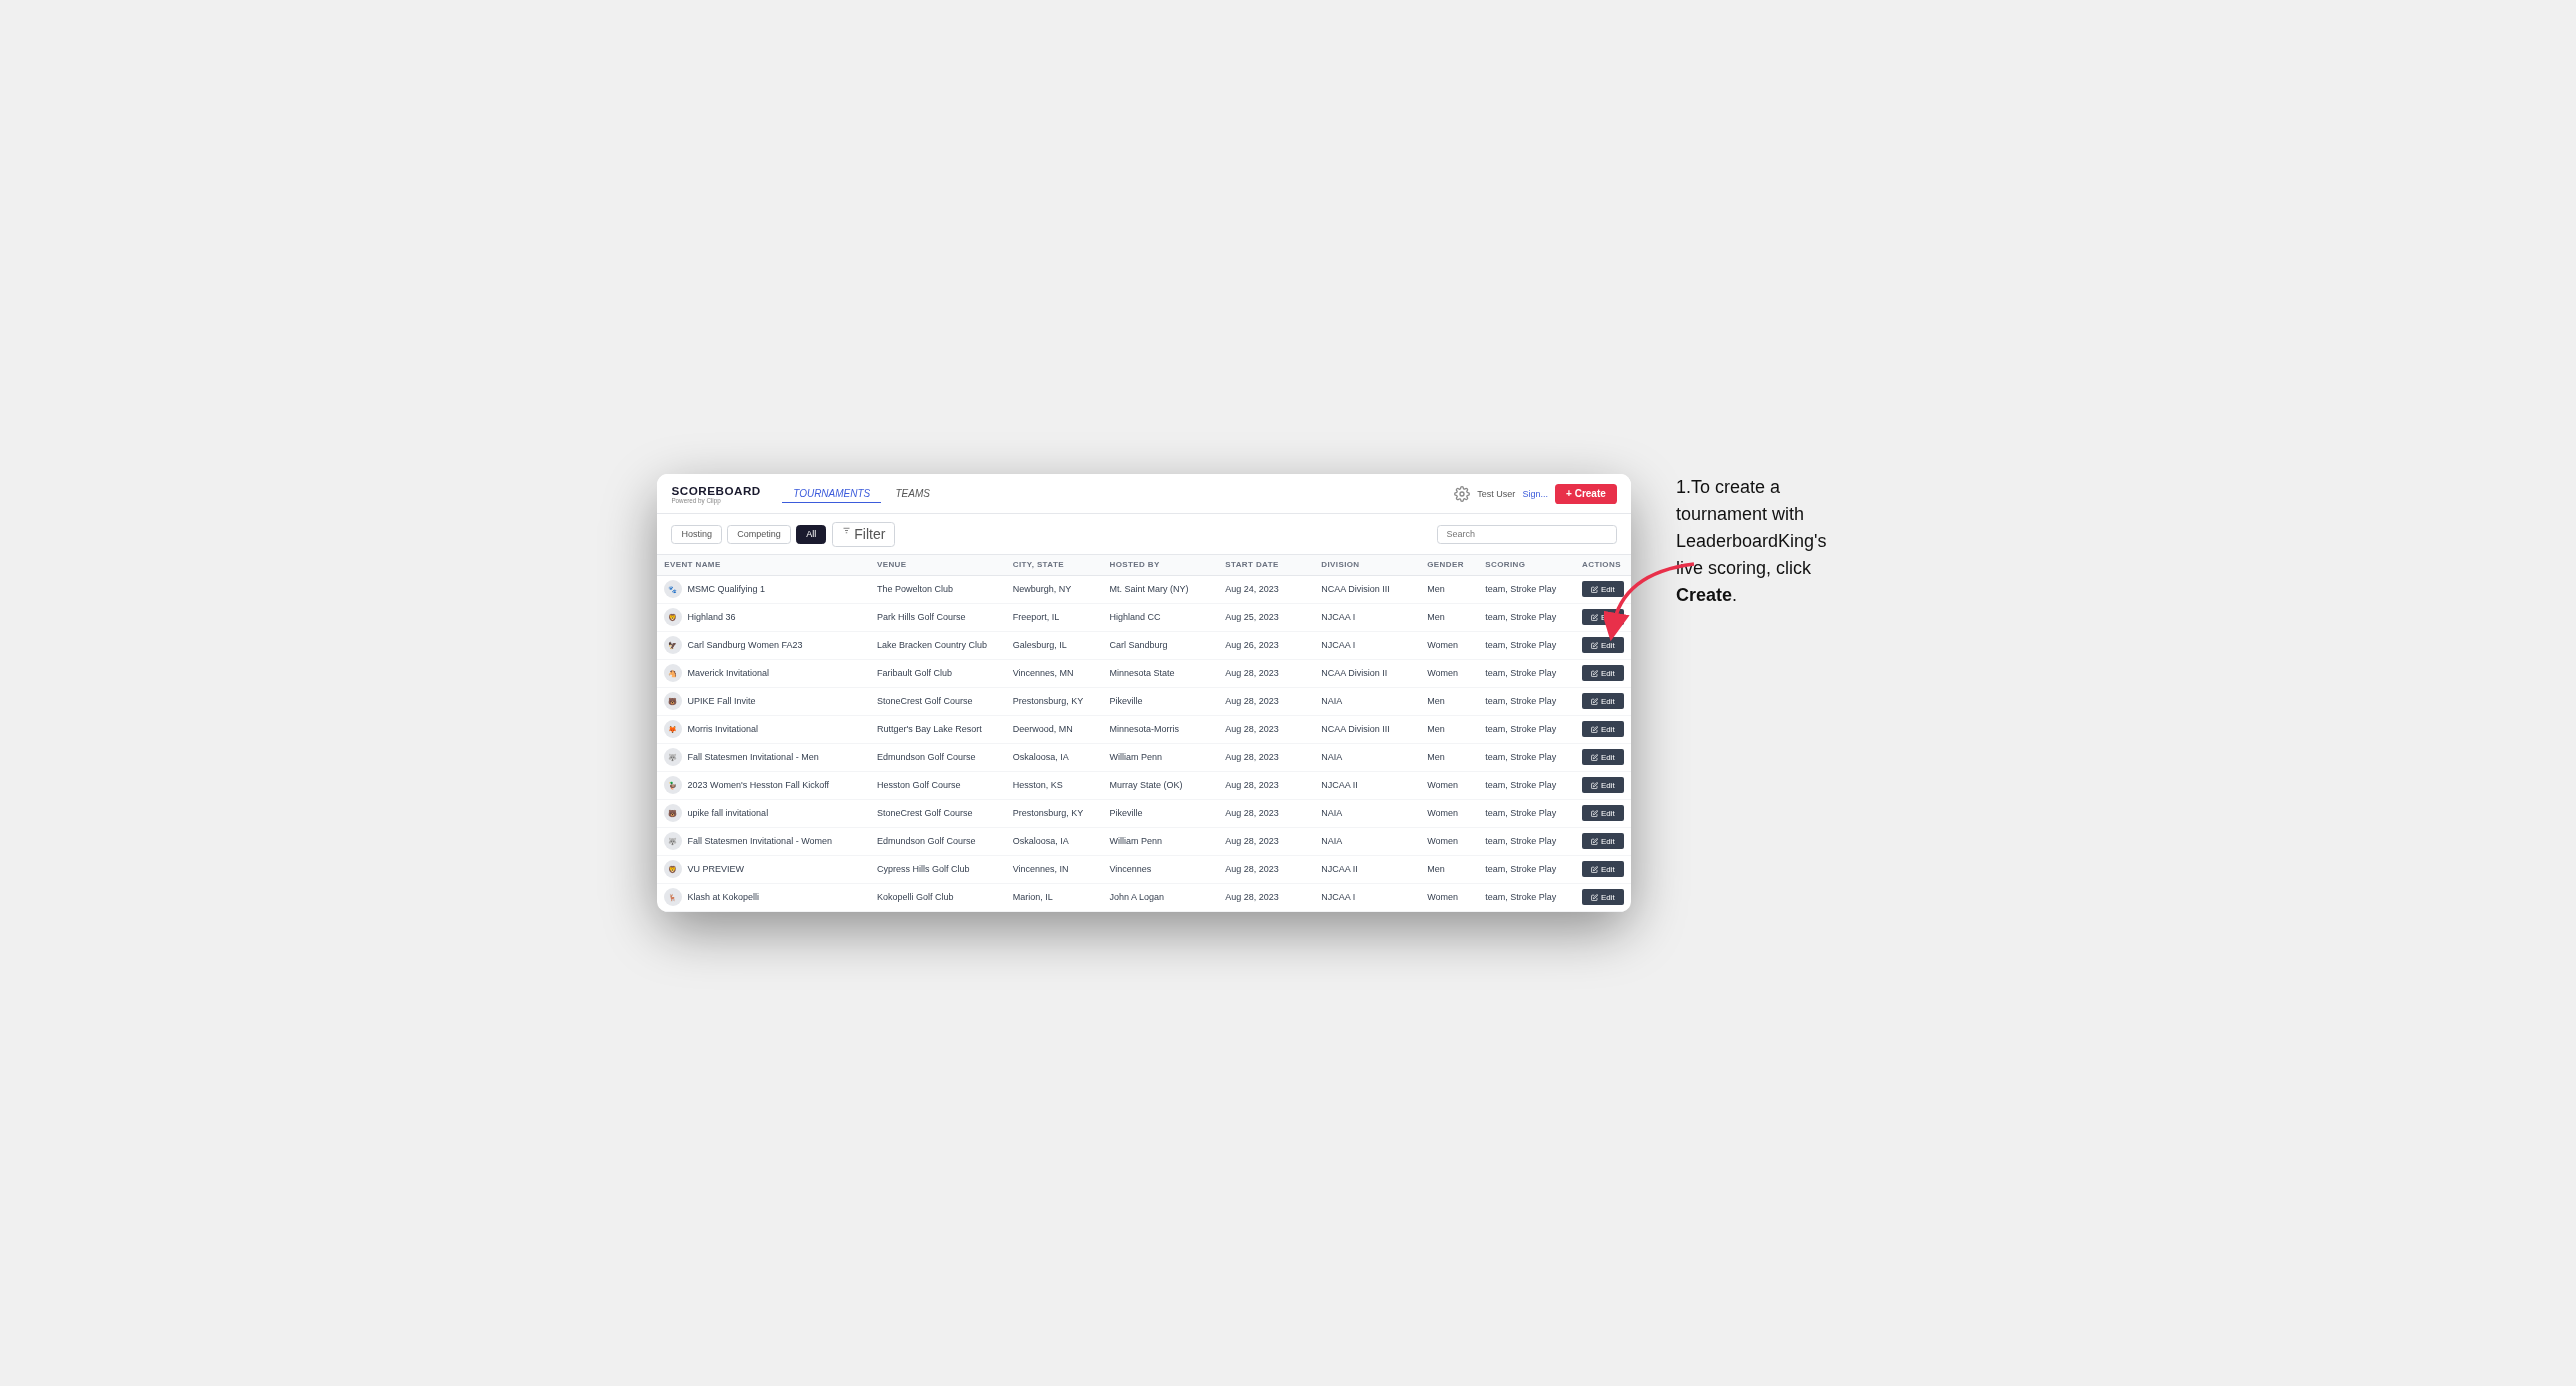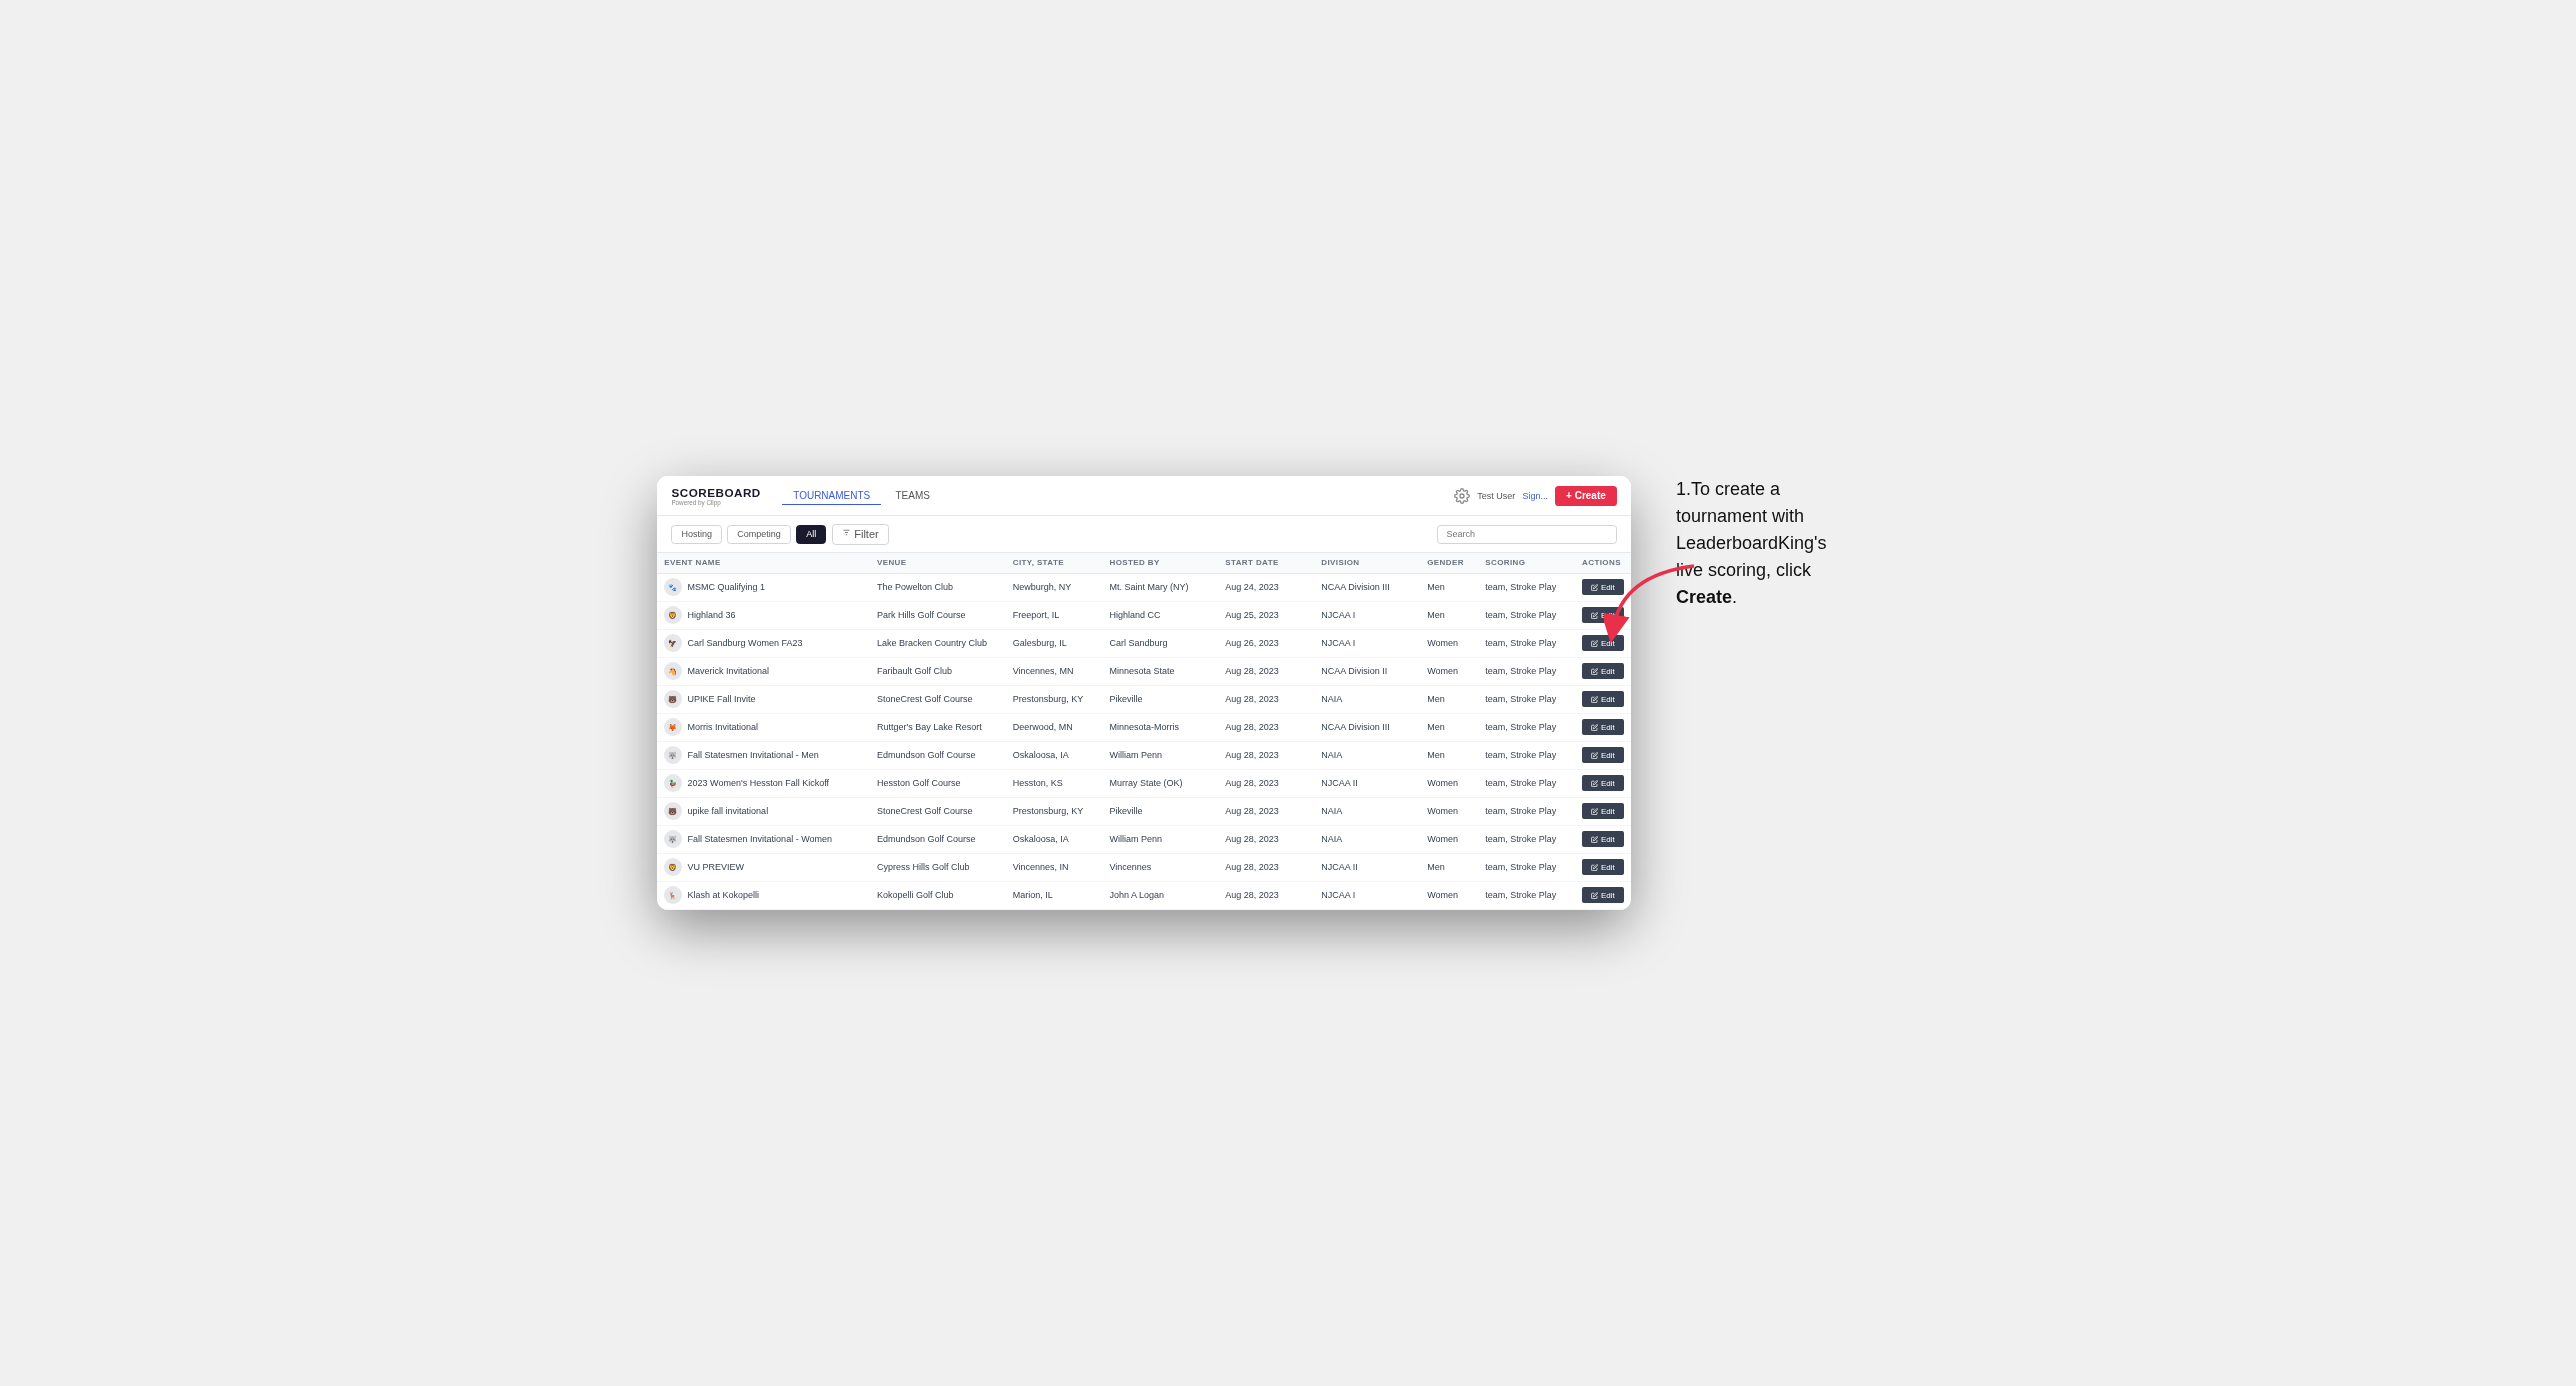--- a/index.html
+++ b/index.html
@@ -79,20 +79,21 @@
     }
 
     .nav-tab {
       padding: 3.6px 10.8px;
       font-size: 10px;
       font-weight: 500;
       color: #555;
       cursor: pointer;
       border-bottom: 1.8px solid transparent;
       text-decoration: none;
+      font-style: italic;
     }
 
     .nav-tab.active {
       color: #3b5bdb;
       border-bottom: 1.8px solid #3b5bdb;
     }
 
     .header-right {
       margin-left: auto;
       display: flex;
@@ -158,21 +159,21 @@
     }
 
     .filter-icon-btn {
       display: flex;
       align-items: flex-start;
       gap: 3.6px;
       background: none;
       border: 0.9px solid #d1d5db;
       border-radius: 3.6px;
       padding: 3.6px 9px;
-      font-size: 11px;
+      font-size: 14px;
       color: #555;
       cursor: pointer;
     }
 
     .search-input {
       margin-left: auto;
       border: 0.9px solid #d1d5db;
       border-radius: 3.6px;
       padding: 3.6px 9px;
       font-size: 9px;

